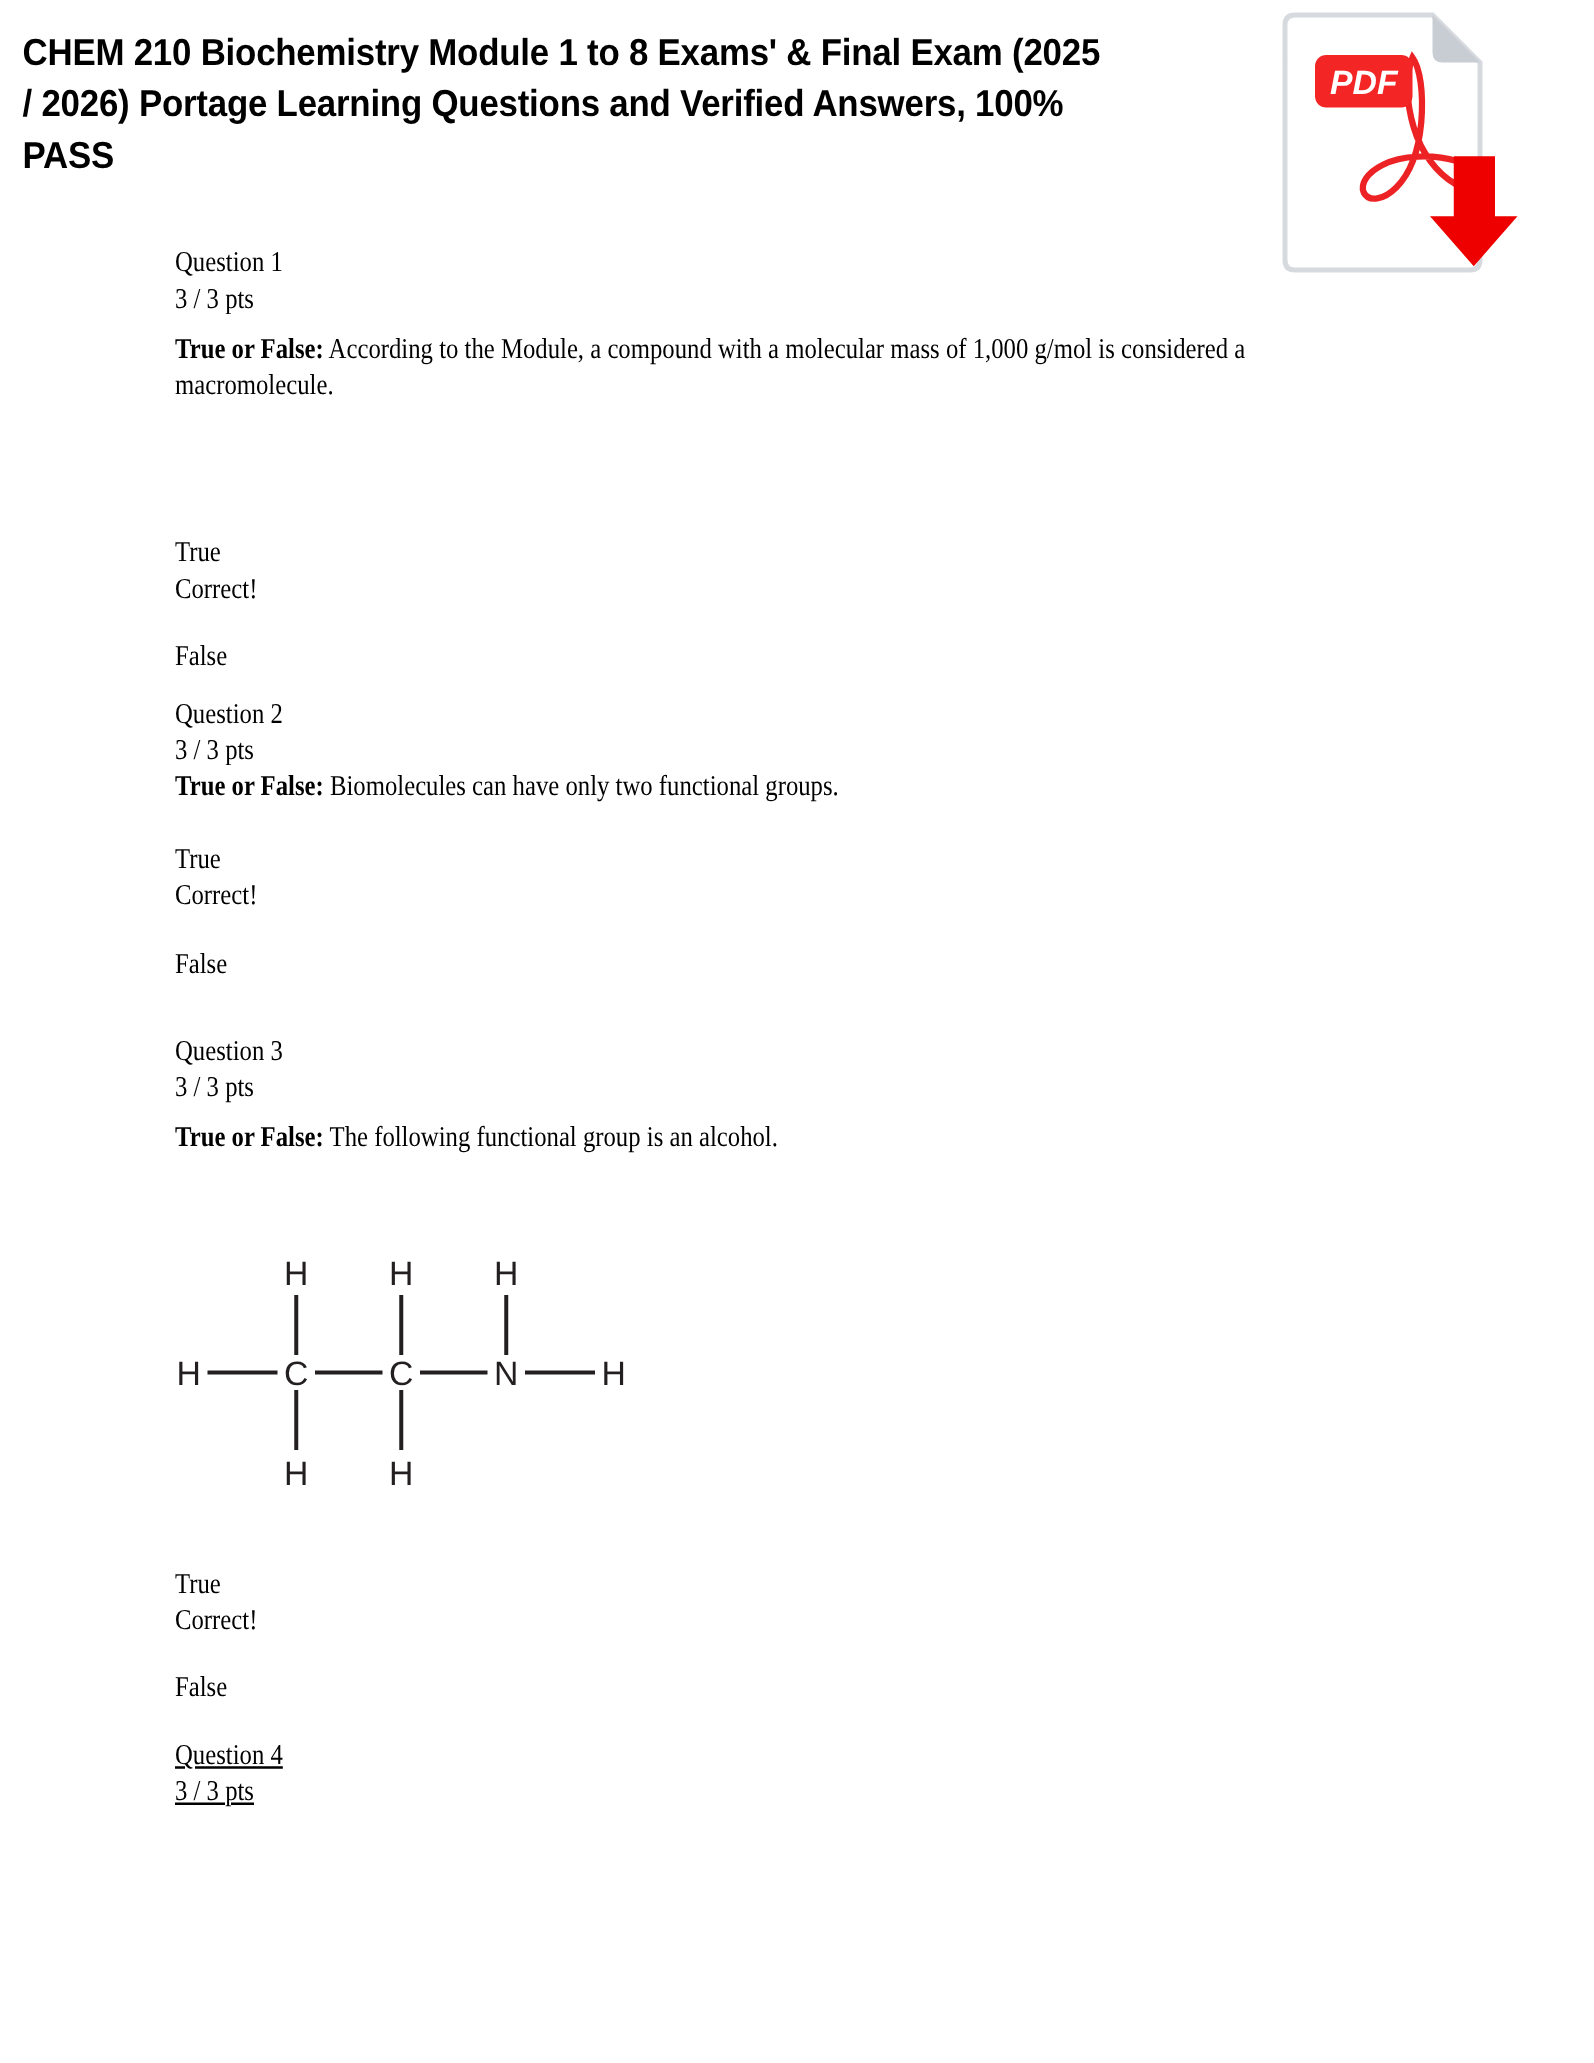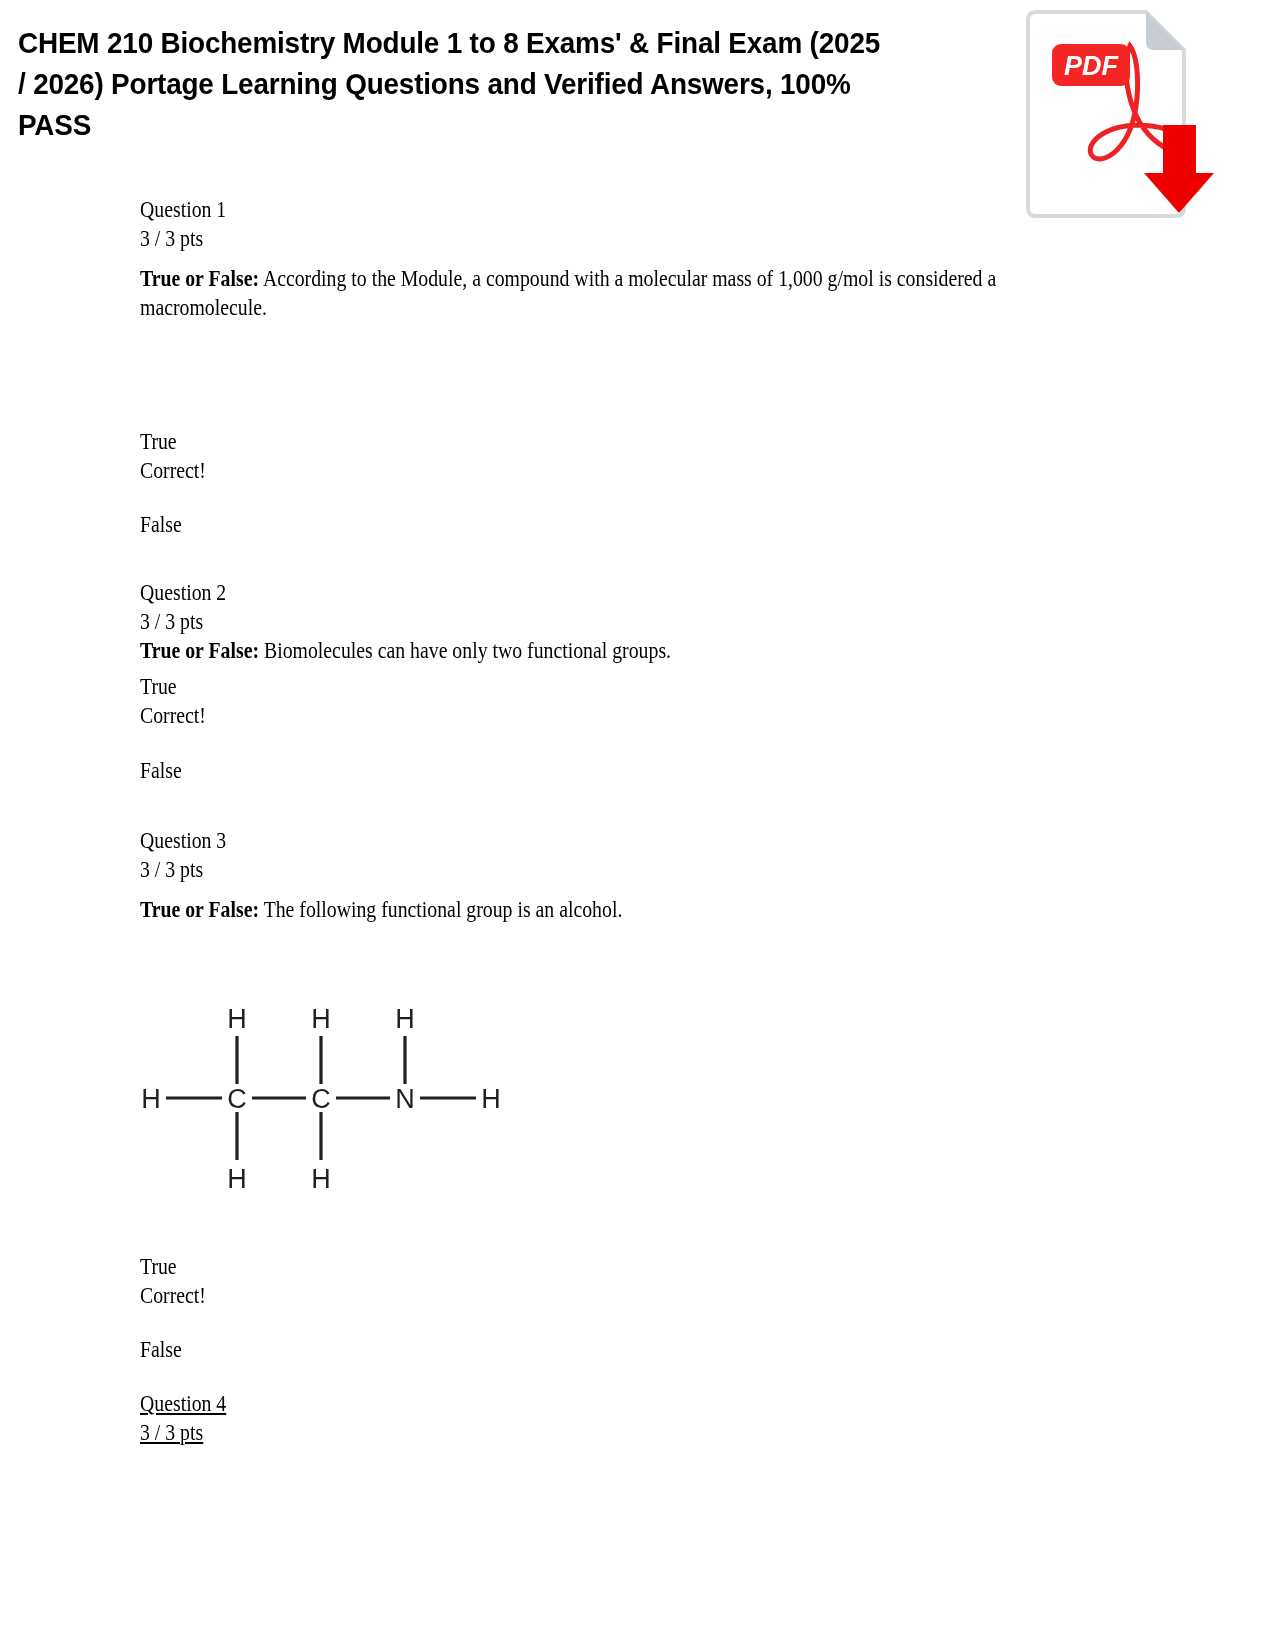--- a/index.html
+++ b/index.html
@@ -132,21 +132,21 @@
 
   <div class="qblock" style="top:267px;">
     <div class="line">True</div>
     <div class="line">Correct!</div>
   </div>
 
   <div class="qblock" style="top:350px;">
     <div class="line">False</div>
   </div>
 
-  <div class="qblock" style="top:418px;">
+  <div class="qblock" style="top:396px;">
     <div class="line qhead">Question 2</div>
     <div class="line qhead">3 / 3 pts</div>
     <div class="line">
       <span class="tf-label">True or False:</span>
       <span>Biomolecules can have only two functional groups.</span>
     </div>
   </div>
 
   <div class="qblock" style="top:512px;">
     <div class="line">True</div>

